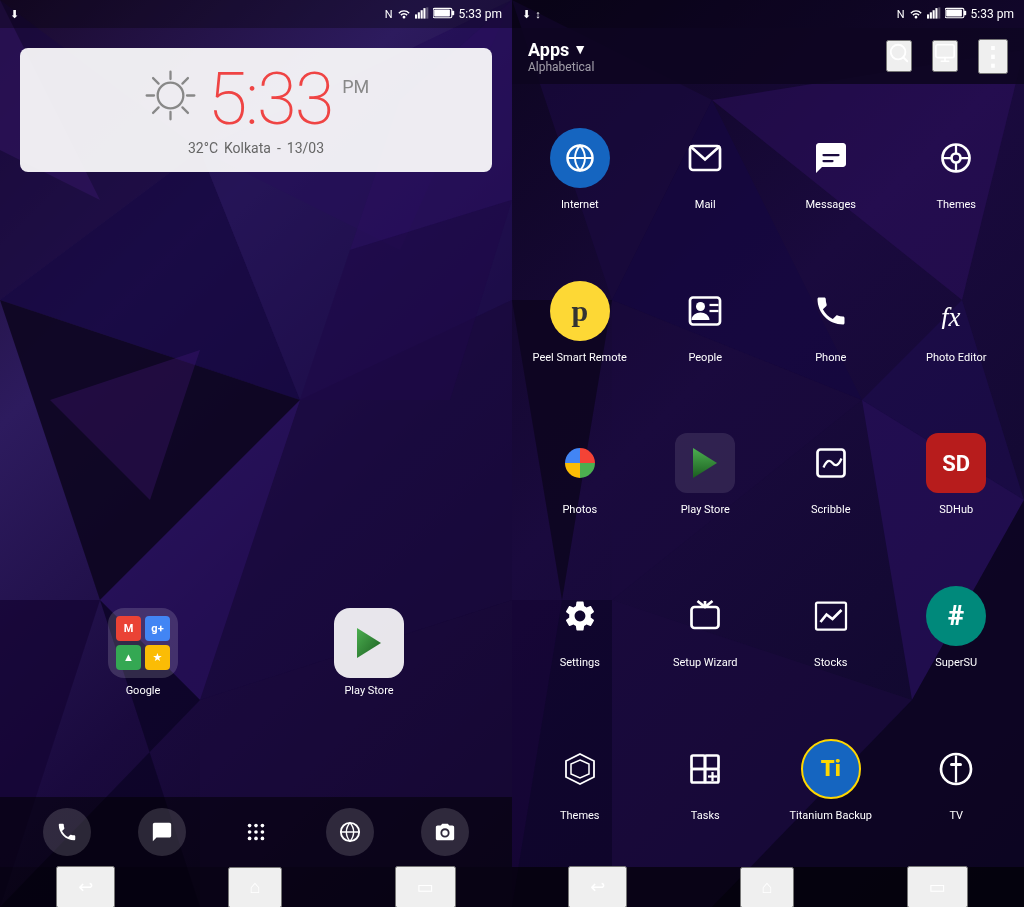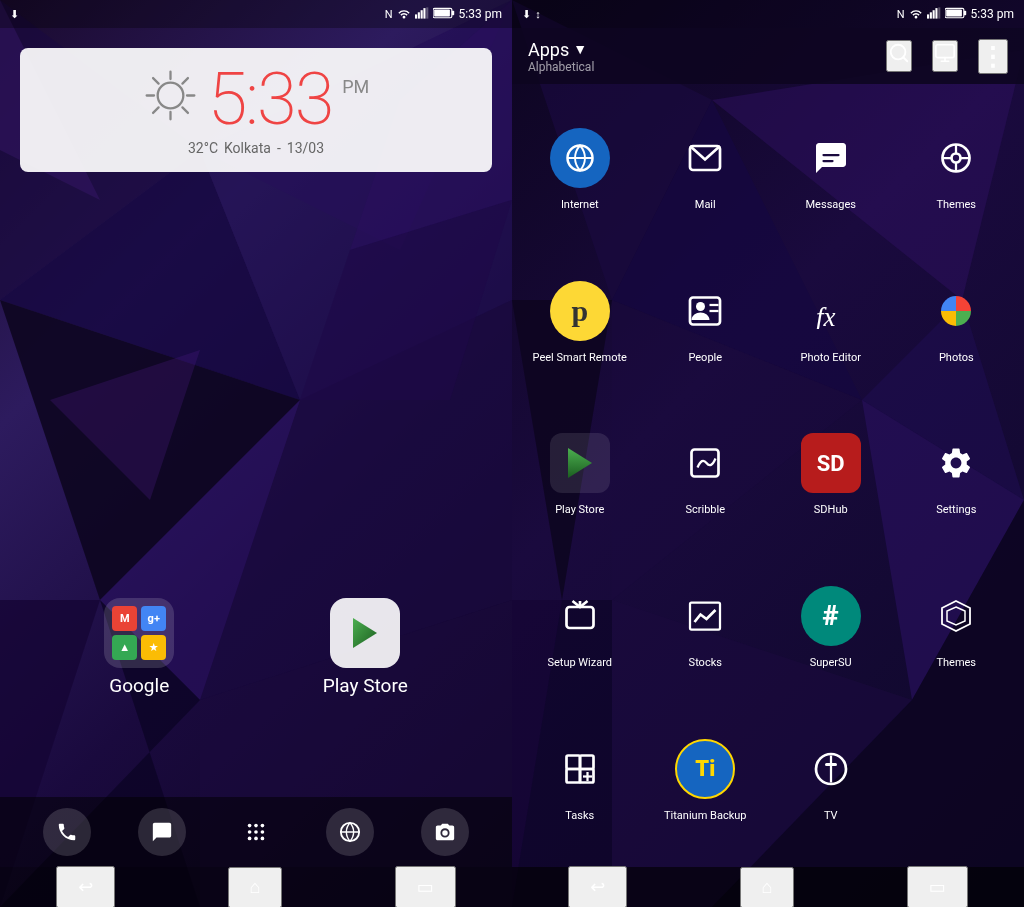--- a/index.html
+++ b/index.html
@@ -166,21 +166,21 @@
       background: rgba(255,255,255,0.9);
       border-radius: 16px;
       display: flex;
       align-items: center;
       justify-content: center;
       font-size: 32px;
     }
 
     .home-app-label {
       color: #fff;
-      font-size: 19px;
+      font-size: 11px;
       text-align: right;
     }
 
     
     .bottom-dock {
       position: relative;
       z-index: 10;
       display: flex;
       justify-content: space-around;
       align-items: center;
@@ -270,21 +270,21 @@
     }
 
     .apps-title-area {
       display: flex;
       flex-direction: column;
     }
 
     .apps-title {
       color: #fff;
       font-size: 18px;
-      font-weight: 400;
+      font-weight: 700;
       display: flex;
       align-items: center;
       gap: 4px;
     }
 
     .apps-subtitle {
       color: rgba(255,255,255,0.6);
       font-size: 12px;
     }
 
@@ -667,20 +667,28 @@
             <rect x="2" y="3" width="20" height="18" rx="2" fill="none" stroke="white" stroke-width="1.8"></rect>
             <circle cx="9" cy="9" r="3" fill="white"></circle>
             <path d="M3 18c0-3 3-5 6-5s6 2 6 5" fill="white"></path>
             <line x1="15" y1="8" x2="21" y2="8" stroke="white" stroke-width="1.5"></line>
             <line x1="15" y1="12" x2="21" y2="12" stroke="white" stroke-width="1.5"></line>
           </svg>
       </div>
       <span class="app-label">People</span>
     </div>
 
+    <div class="app-item">
+      <div class="app-icon-plain">
+        <svg width="36" height="36" viewBox="0 0 24 24">
+            <path d="M6.6 10.8c1.4 2.8 3.8 5.1 6.6 6.6l2.2-2.2c.3-.3.7-.4 1-.2 1.1.4 2.3.6 3.6.6.6 0 1 .4 1 1V20c0 .6-.4 1-1 1-9.4 0-17-7.6-17-17 0-.6.4-1 1-1h3.5c.6 0 1 .4 1 1 0 1.3.2 2.5.6 3.6.1.3 0 .7-.2 1L6.6 10.8z" fill="white"></path>
+          </svg>
+      </div>
+      <span class="app-label">Phone</span>
+    </div>
 
     <div class="app-item">
       <div class="app-icon-plain">
         <svg width="36" height="36" viewBox="0 0 24 24">
           <text x="2" y="22" font-size="18" fill="white" font-style="italic" font-family="serif">fx</text>
         </svg>
       </div>
       <span class="app-label">Photo Editor</span>
     </div>
 

